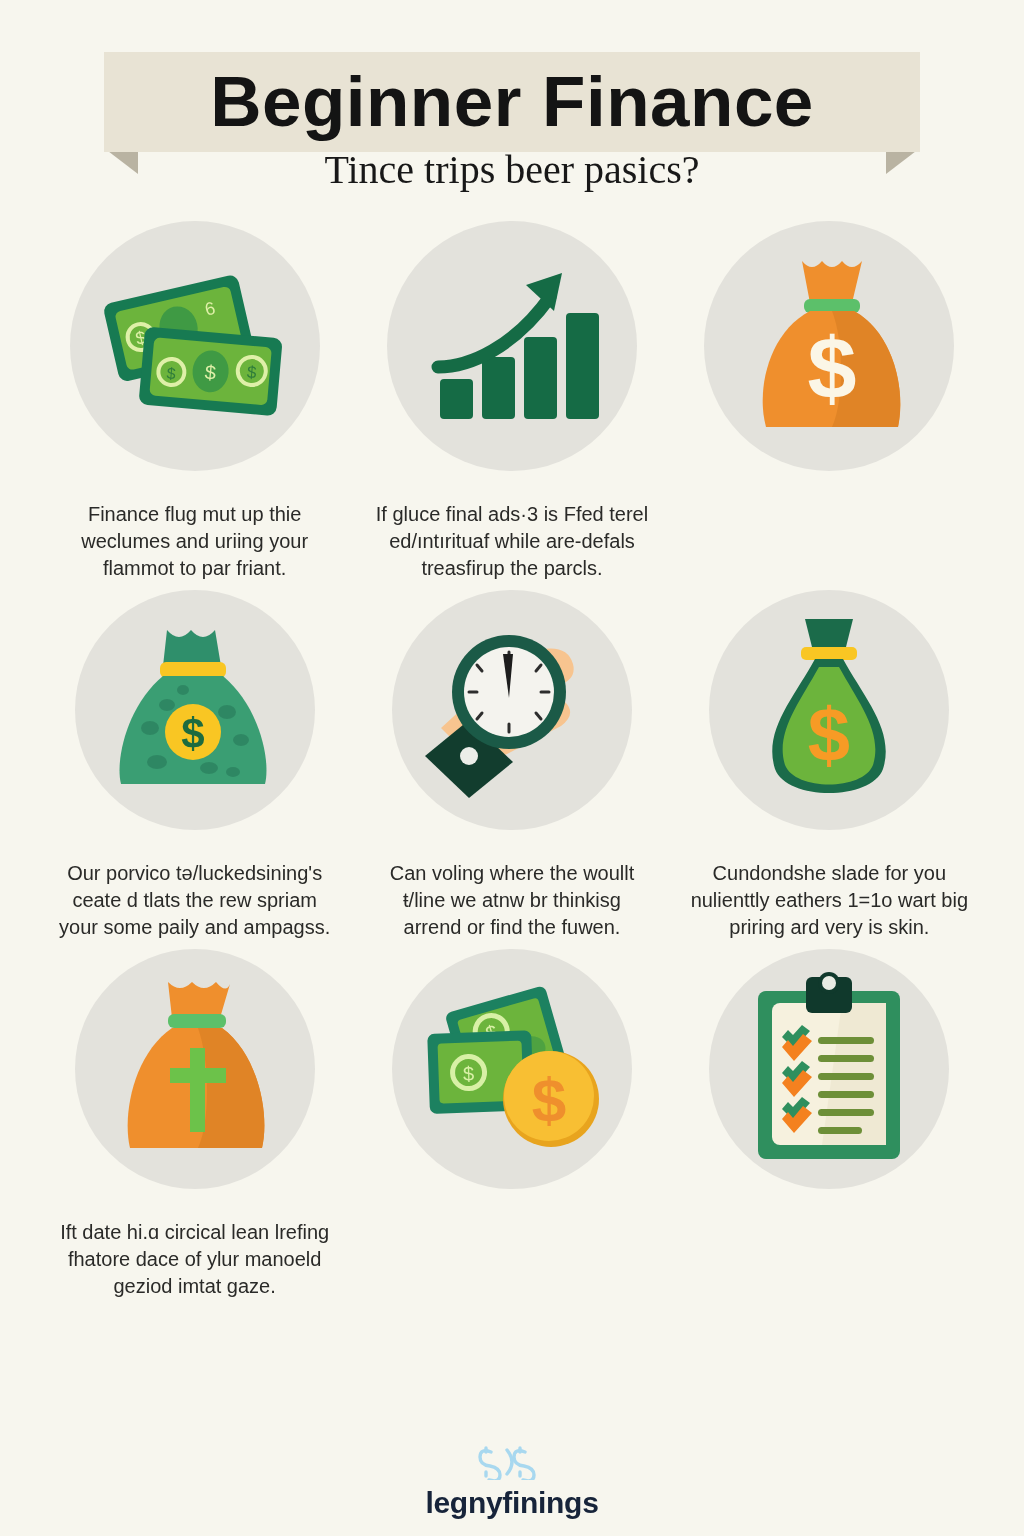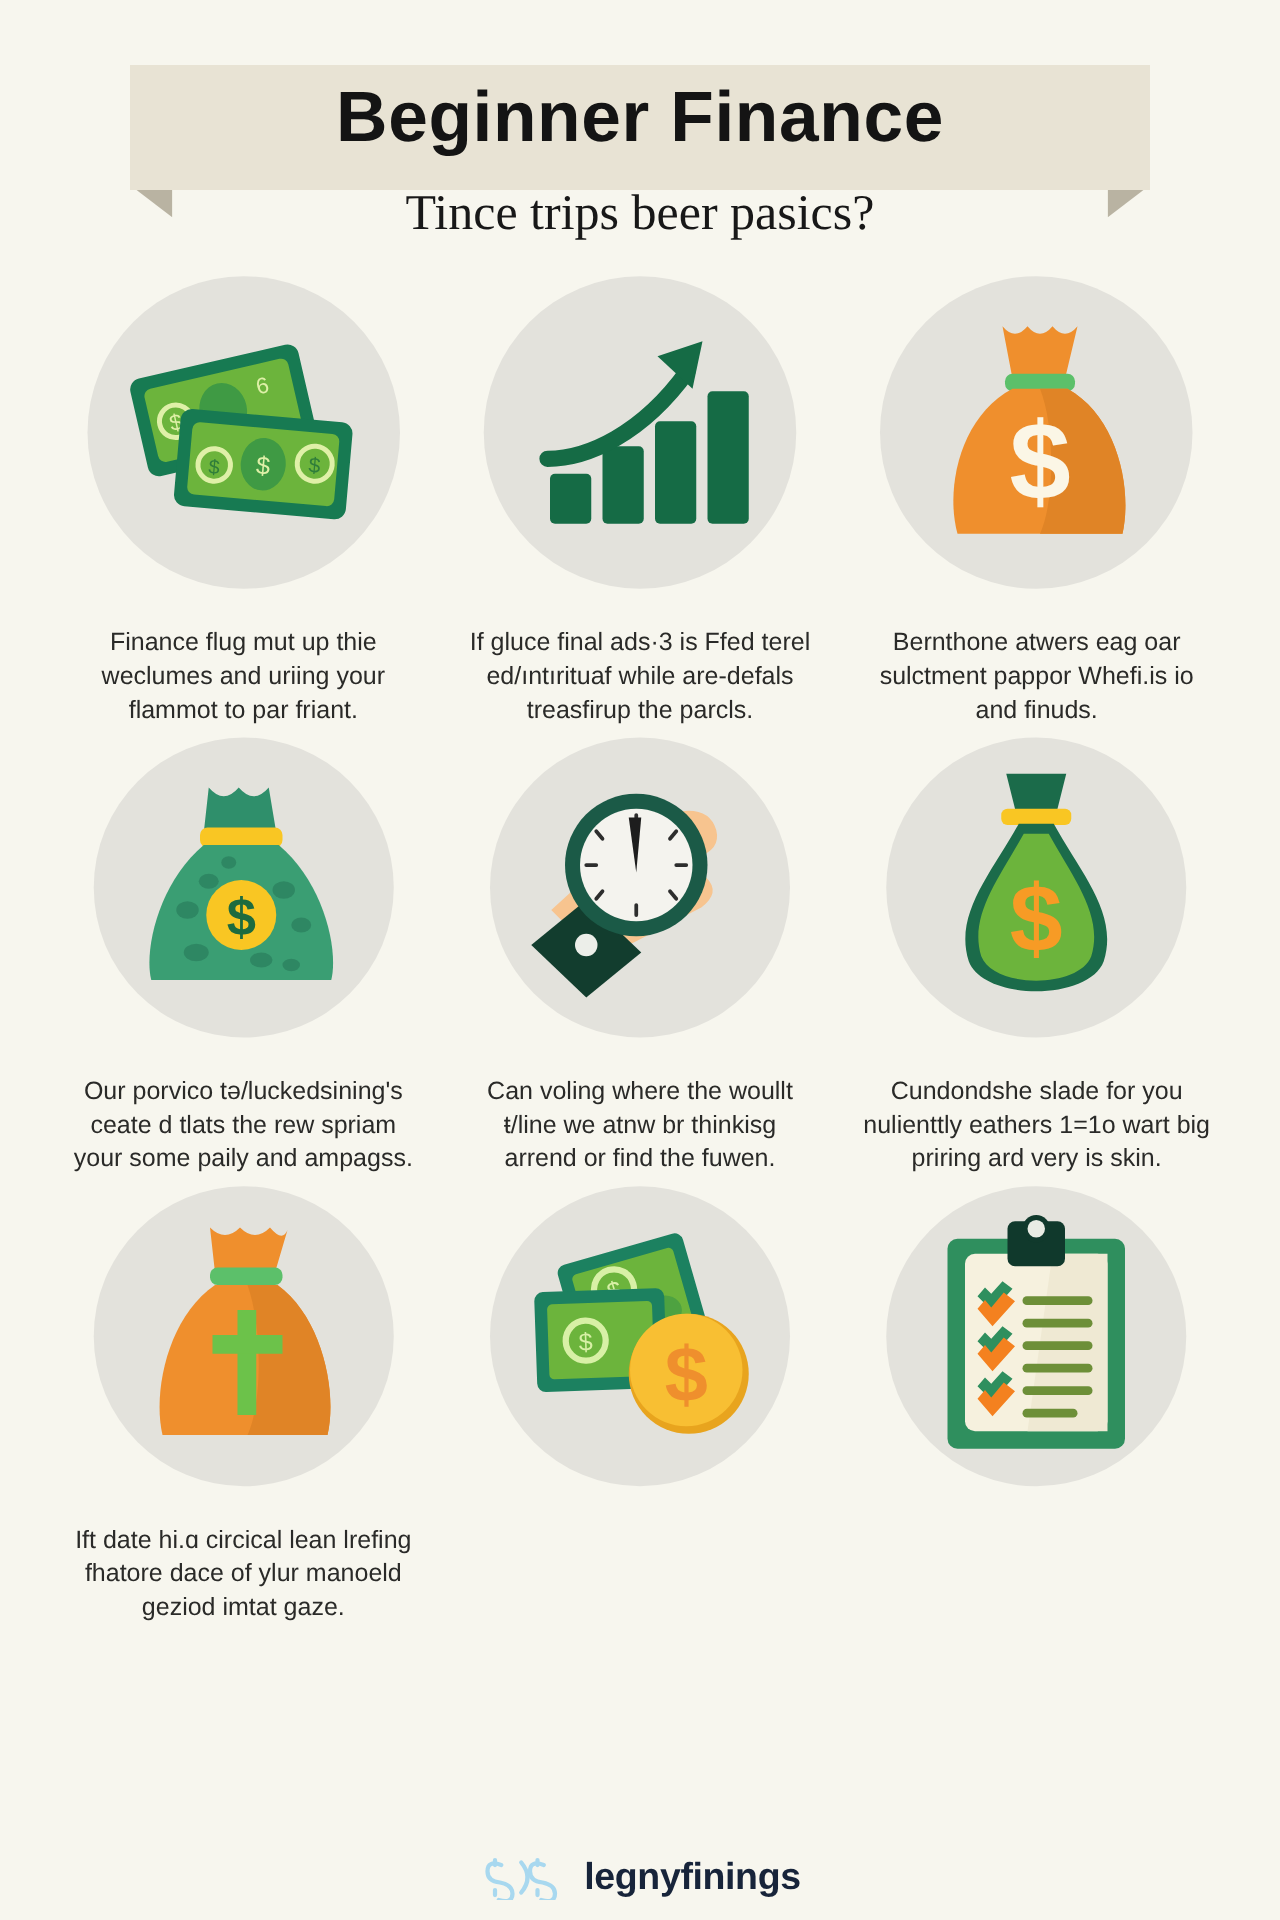--- a/index.html
+++ b/index.html
@@ -52,21 +52,21 @@
     right: 104px;
     top: 10px;
     height: 100px;
     background: #e8e3d4;
   }
   .title {
     position: absolute;
     left: 0; right: 0;
     top: 24px;
     text-align: center;
-    font-size: 57px;
+    font-size: 71px;
     font-weight: bold;
     letter-spacing: 0.5px;
     color: #141414;
     line-height: 1;
   }
   .subtitle {
     position: absolute;
     left: 0; right: 0;
     top: 108px;
     text-align: center;
@@ -114,20 +114,21 @@
 
   
   .footer {
     position: absolute;
     left: 0; right: 0;
     bottom: 16px;
     display: flex;
     align-items: center;
     justify-content: center;
     gap: 6px;
+    flex-direction: column;
   }
   .logo-mark {
     display: flex;
     align-items: center;
     gap: 1px;
   }
   .logo-text {
     font-size: 30px;
     font-weight: bold;
     color: #17243a;
@@ -198,21 +199,20 @@
       <span>
         <svg width="170" height="190" viewBox="0 0 170 190">
           <path d="M58 10 Q68 22 78 10 Q88 22 98 10 Q108 22 118 10 L108 52 L66 52 Z" fill="#ef8f2d"></path>
           <rect x="60" y="48" width="56" height="14" rx="6" fill="#5cc06a"></rect>
           <path d="M66 60 C 24 82, 12 140, 22 176 L154 176 C 162 140, 150 82, 110 60 Z" fill="#ef8f2d"></path>
           <path d="M88 60 C 100 90, 100 150, 88 176 L154 176 C 162 140, 150 82, 110 60 Z" fill="#e08426"></path>
           <text x="88" y="148" font-size="88" font-weight="bold" fill="#fbf6e6" text-anchor="middle" font-family="'Liberation Sans',sans-serif">$</text>
         </svg>
       </span>
     </div>
-    <div class="caption">Bernthone atwers eag oar sulctment pappor Whefi.is io and finuds.</div>
   </div>
 
   <div class="cell">
     <div class="icon-circle">
       <span>
         <svg width="180" height="180" viewBox="0 0 180 180">
           <path d="M62 10 Q74 24 86 10 Q98 24 110 10 L116 46 L58 46 Z" fill="#2f8f6b"></path>
           <rect x="55" y="42" width="66" height="16" rx="6" fill="#f9c623"></rect>
           <path d="M58 56 C 22 86, 10 140, 16 164 L160 164 C 166 140, 154 86, 118 56 Z" fill="#3a9e73"></path>
           <g fill="#2d8461" opacity="0.85">

